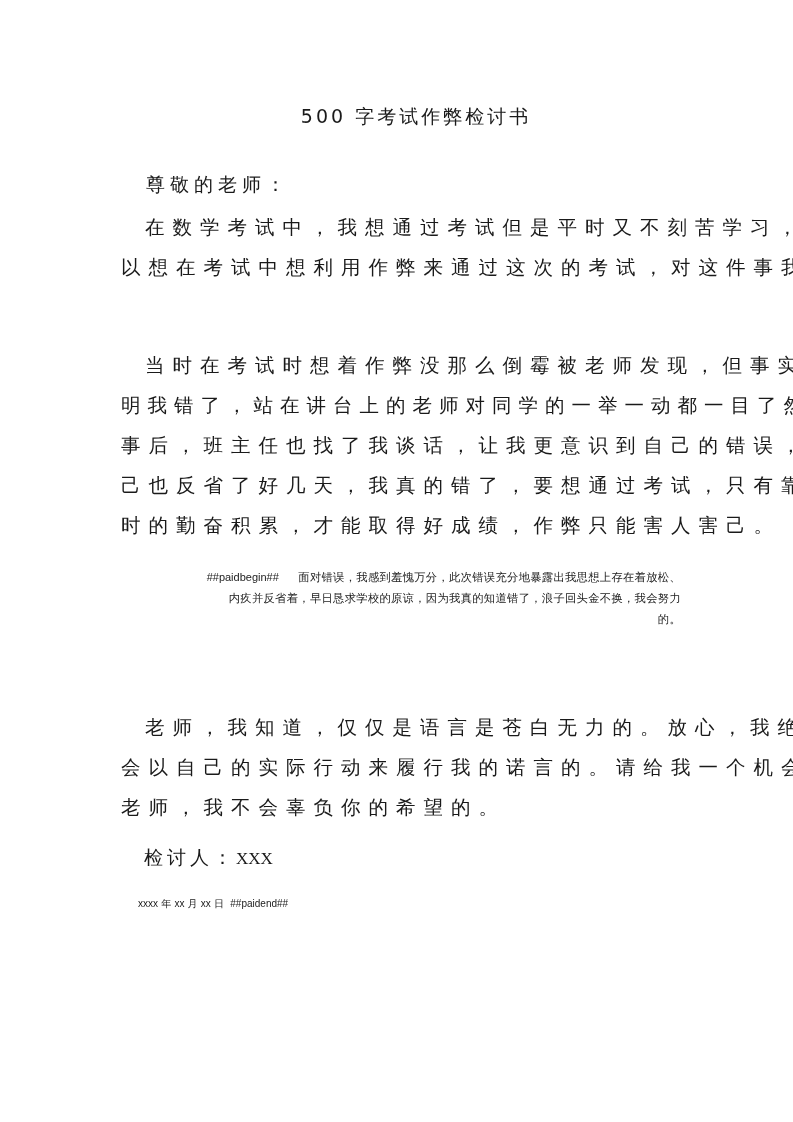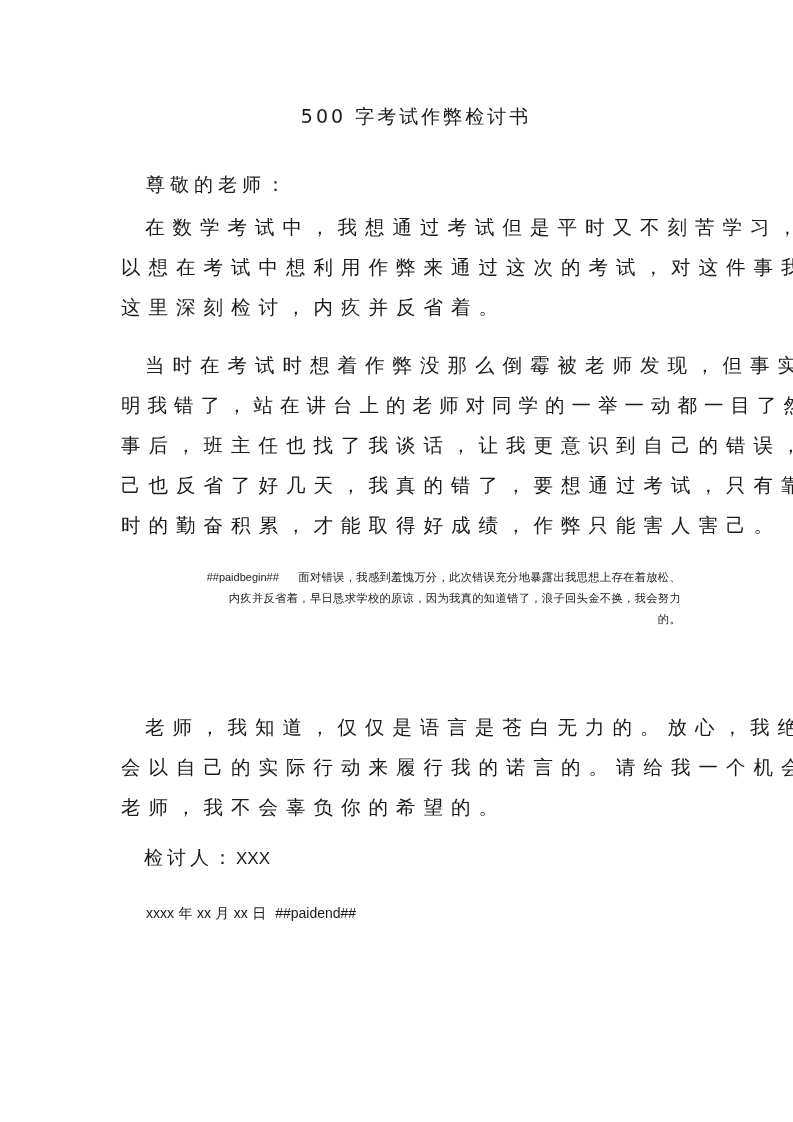--- a/index.html
+++ b/index.html
@@ -85,50 +85,49 @@
     }
     .signer {
       position: absolute;
       left: 144px;
       top: 845px;
       font-size: 19px;
       letter-spacing: 4px;
       margin: 0;
     }
     .signer .name {
-      font-family: Liberation Sans, sans-serif;
+      font-family: Liberation Serif, serif;
       letter-spacing: 0;
       font-size: 17px;
       margin-top: 47px;
     }
     .date-line {
       position: absolute;
       left: 134px;
       top: 893px;
-      font-size: 14px;
-      margin: 12px;
+      font-size: 10px;
+      margin: 4px;
       color: #1a1a1a;
     }
     .date-line .latin {
       font-family: "Liberation Sans", "DejaVu Sans", sans-serif;
     }
   </style>
 </head>
 <body>
 
 <div class="page">
 
   <h1 class="title">500 字考试作弊检讨书</h1>
 
   <p class="salutation">尊敬的老师：</p>
 
   <p class="para p1">
     <span class="line">在数学考试中，我想通过考试但是平时又不刻苦学习，所</span>
     <span class="line" style="text-indent:0">以想在考试中想利用作弊来通过这次的考试，对这件事我在</span>
-    <span class="line" style="text-indent:0">这里深刻检讨，内疚并反省着。</span>
   </p>
 
   <p class="para p2">
     <span class="line">当时在考试时想着作弊没那么倒霉被老师发现，但事实证</span>
     <span class="line" style="text-indent:0; letter-spacing:7px">明我错了，站在讲台上的老师对同学的一举一动都一目了然。</span>
     <span class="line" style="text-indent:0">事后，班主任也找了我谈话，让我更意识到自己的错误，自</span>
     <span class="line" style="text-indent:0">己也反省了好几天，我真的错了，要想通过考试，只有靠平</span>
     <span class="line" style="text-indent:0">时的勤奋积累，才能取得好成绩，作弊只能害人害己。</span>
   </p>
 

